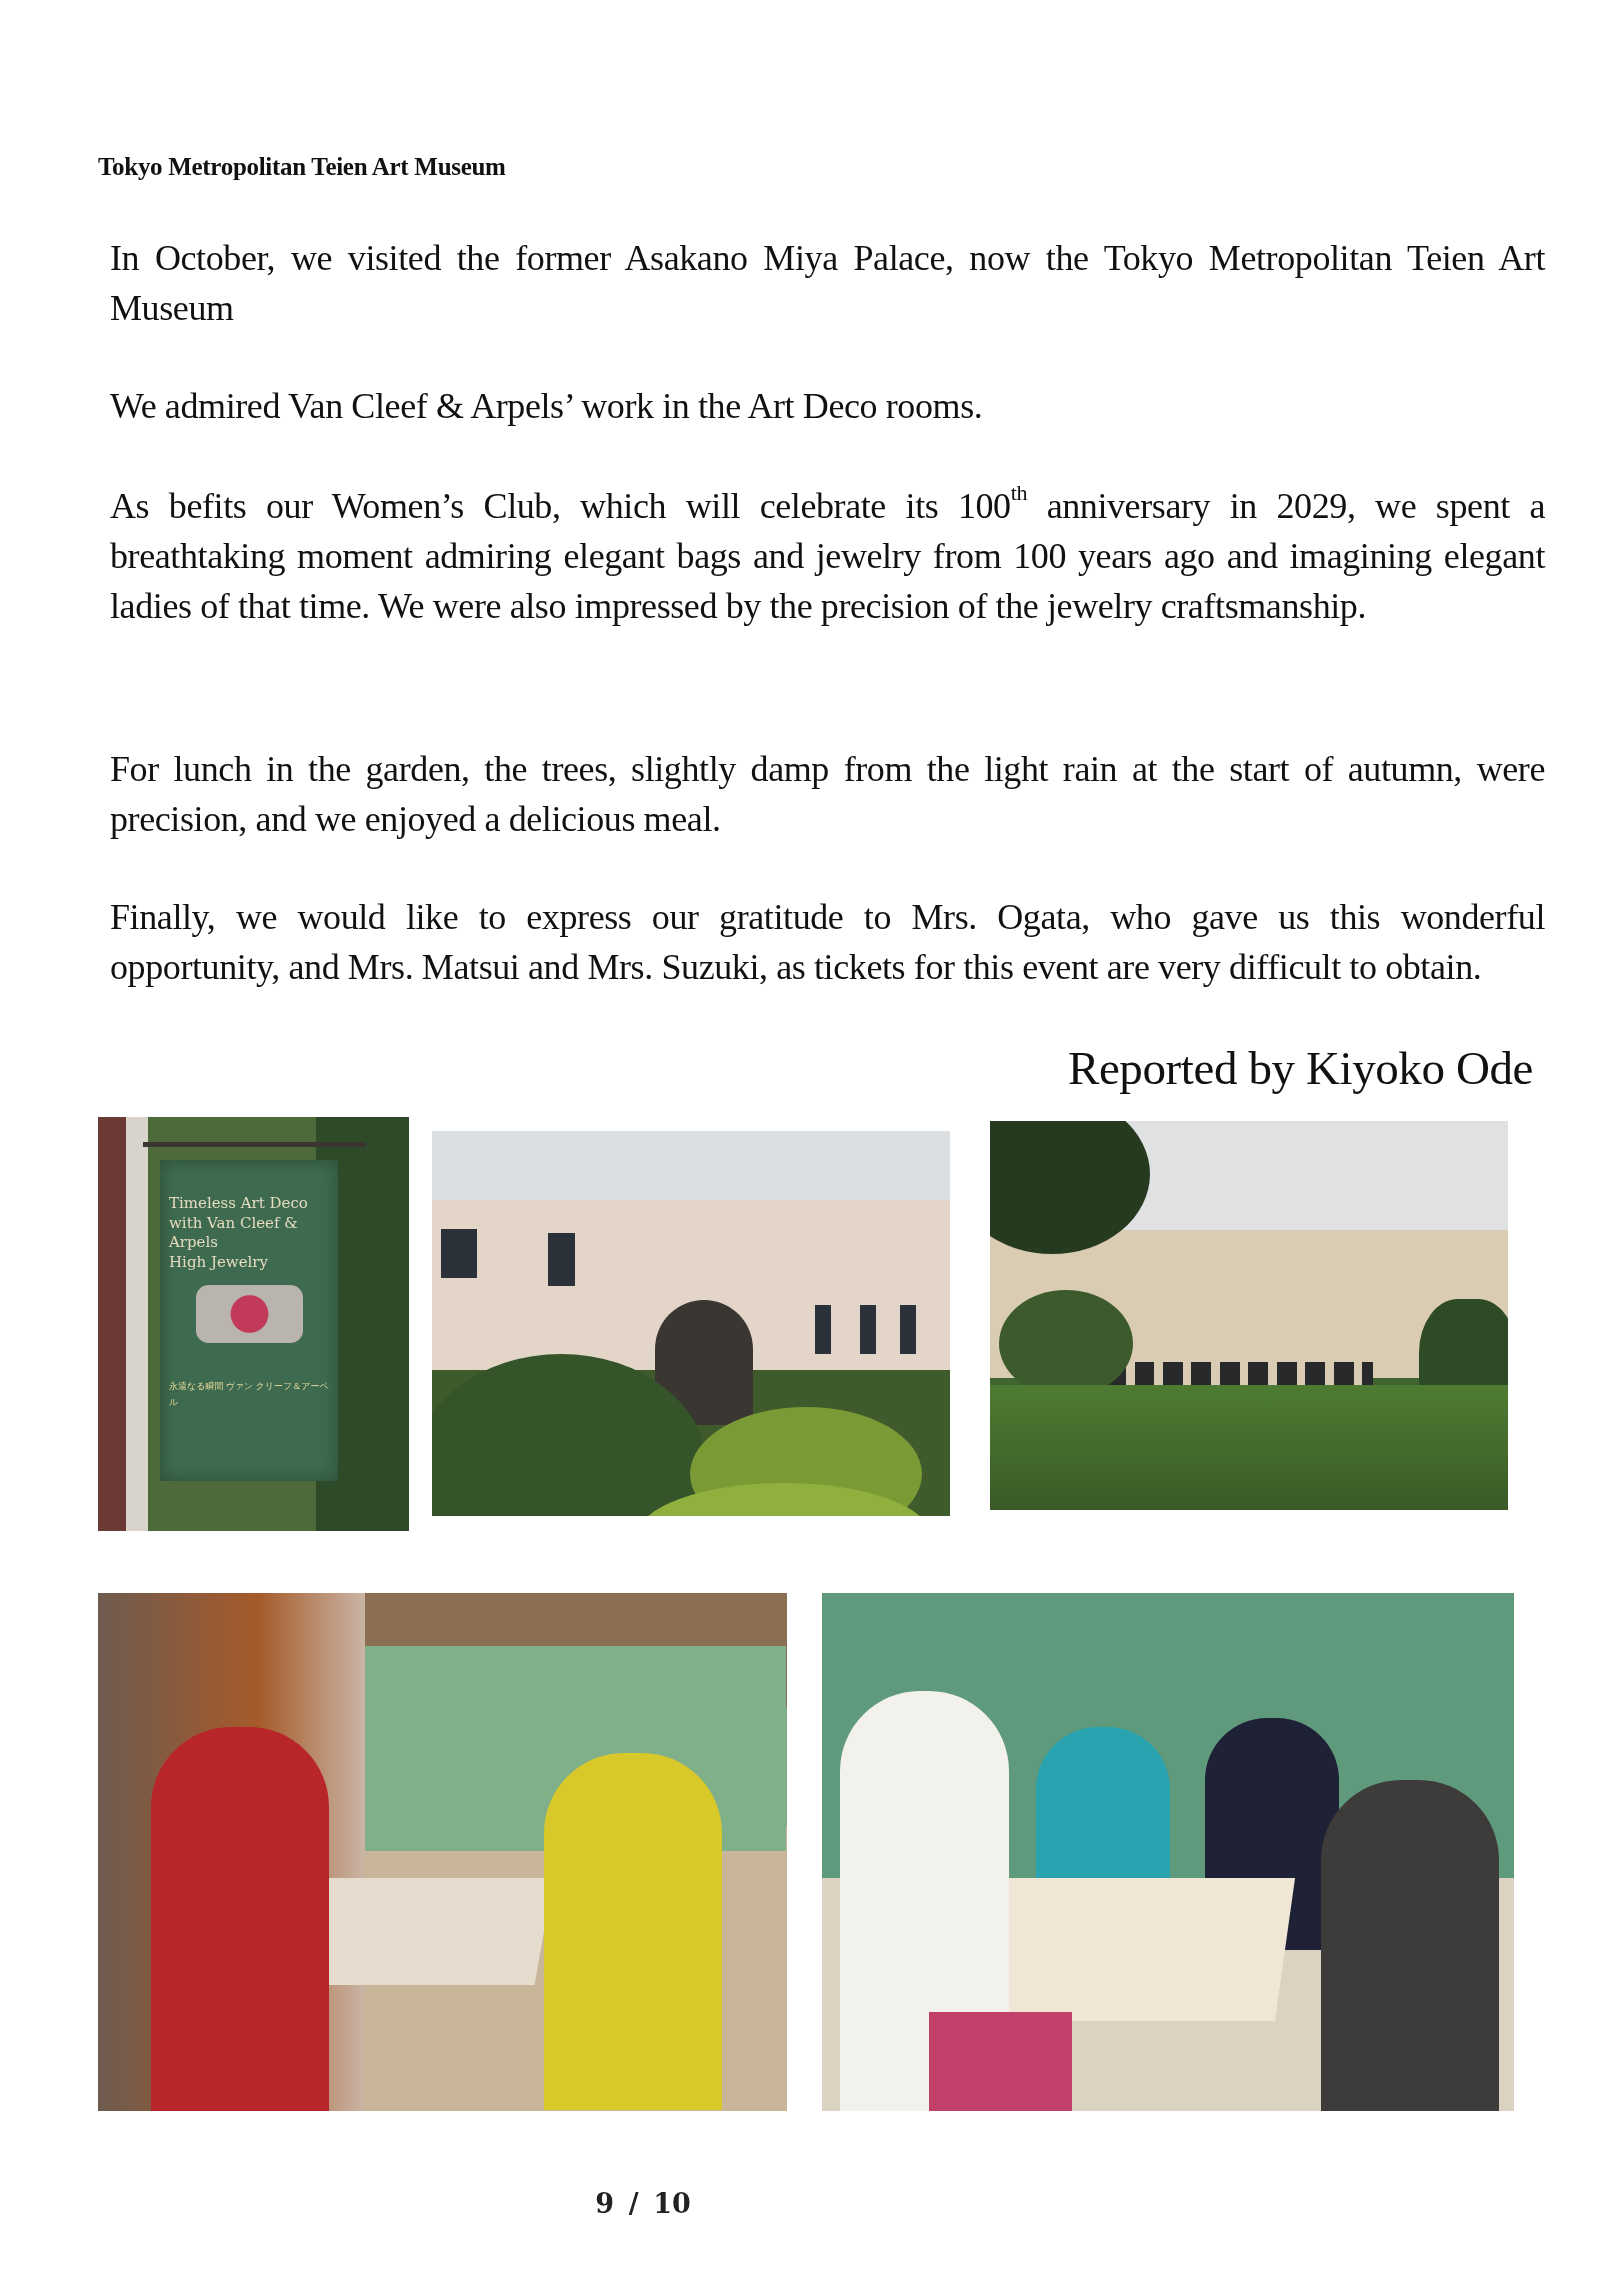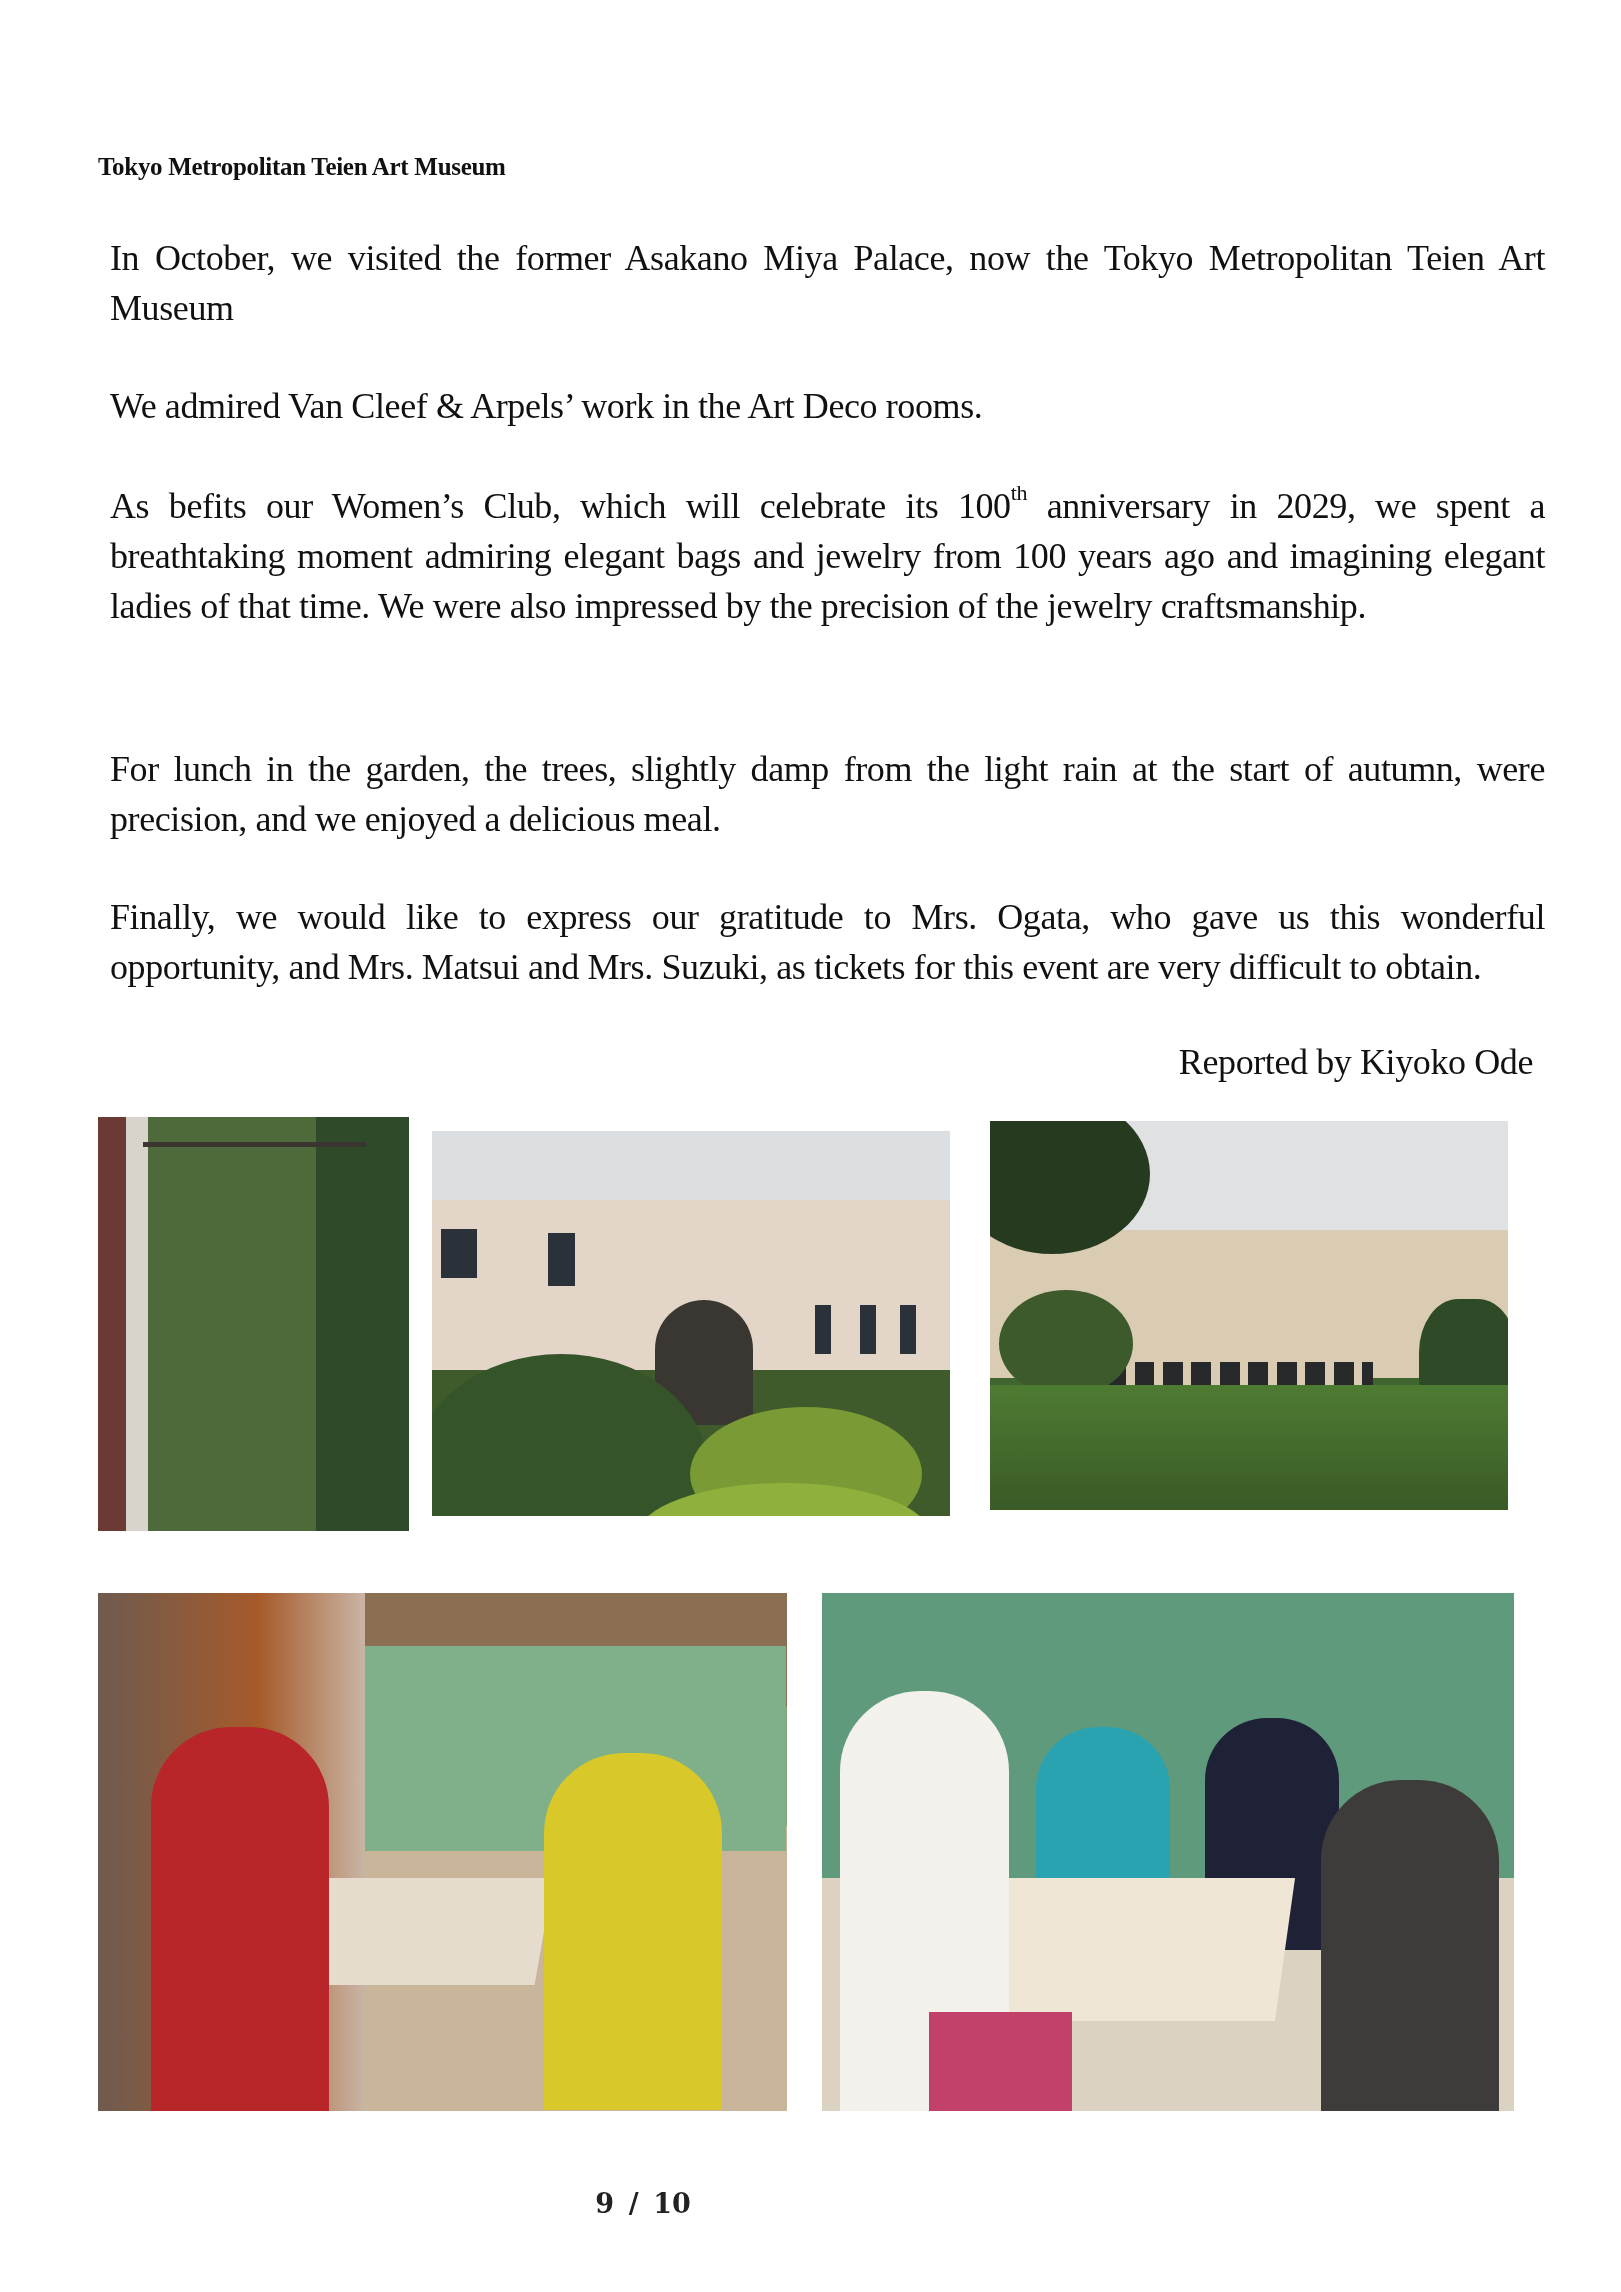--- a/index.html
+++ b/index.html
@@ -3,21 +3,21 @@
   <meta charset="utf-8">
   <style>
     html, body { margin: 0; padding: 0; background: #ffffff; }
     body { width: 1622px; height: 2293px; position: relative; overflow: hidden;
            font-family: "Liberation Serif", "DejaVu Serif", serif; color: #111; }
     .title { position: absolute; left: 98px; top: 153px; font-weight: bold; font-size: 25px;
              letter-spacing: -0.3px; white-space: nowrap; }
     .para { position: absolute; left: 110px; width: 1435px; font-size: 36px; line-height: 50px;
             text-align: justify; text-align-last: left; letter-spacing: -0.4px; }
     .para sup { font-size: 22px; vertical-align: top; line-height: 27px; position: relative; top: -1.8px; }
-    .sig { position: absolute; right: 89px; top: 1041px; font-size: 36px; letter-spacing: -0.4px; white-space: nowrap; }
+    .sig { position: absolute; right: 89px; top: 1041px; font-size: 47px; letter-spacing: -0.4px; white-space: nowrap; }
     .photo { position: absolute; overflow: hidden; }
     .pagenum { position: absolute; left: 0; width: 1286px; top: 2188px; text-align: center;
                font-family: "DejaVu Serif", serif; font-weight: bold; font-size: 27px; color: #222;
                word-spacing: 5.3px; }
     
     #p1 { left: 98px; top: 1117px; width: 311px; height: 414px;
           background: linear-gradient(90deg, #6b3a34 0 9%, #d8d4cc 9% 16%, #4e6a3a 16% 70%, #2f4a28 70% 100%); }
     #p1 .banner { position: absolute; left: 62px; top: 43px; width: 178px; height: 321px; background: #3e6b4f;
                   box-shadow: inset 0 0 18px rgba(0,0,0,0.3); }
     #p1 .rod { position: absolute; left: 45px; top: 25px; width: 223px; height: 4.5px; background: #3a3530; }
@@ -75,20 +75,27 @@
   <p class="para" style="top:481px;margin:0;"><span>As befits our Women’s Club, which will celebrate its 100</span><sup>th</sup><span> anniversary in 2029, we spent a breathtaking moment admiring elegant bags and jewelry from 100 years ago and imagining elegant ladies of that time. We were also impressed by the precision of the jewelry craftsmanship.</span></p>
 
   <p class="para" style="top:744px;margin:0;">For lunch in the garden, the trees, slightly damp from the light rain at the start of autumn, were precision, and we enjoyed a delicious meal.</p>
 
   <p class="para" style="top:892px;margin:0;">Finally, we would like to express our gratitude to Mrs. Ogata, who gave us this wonderful opportunity, and Mrs. Matsui and Mrs. Suzuki, as tickets for this event are very difficult to obtain.</p>
 
   <div class="sig">Reported by Kiyoko Ode</div>
 
   <div class="photo" id="p1">
     <div class="rod"></div>
+    <div class="banner">
+      <div class="btxt" style="white-space:pre-line;">Timeless Art Deco
+with Van Cleef &amp; Arpels
+High Jewelry</div>
+      <div class="jewel"></div>
+      <div class="jtxt">永遠なる瞬間 ヴァン クリーフ＆アーペル</div>
+    </div>
   </div>
 
   <div class="photo" id="p2">
     <div class="win" style="left:9px;top:98px;width:36px;height:49px;"></div>
     <div class="win" style="left:116px;top:102px;width:27px;height:53px;"></div>
     <div class="win" style="left:383px;top:174px;width:16px;height:49px;"></div>
     <div class="win" style="left:428px;top:174px;width:16px;height:49px;"></div>
     <div class="win" style="left:468px;top:174px;width:16px;height:49px;"></div>
     <div class="arch"></div>
     <div class="bush1"></div>

